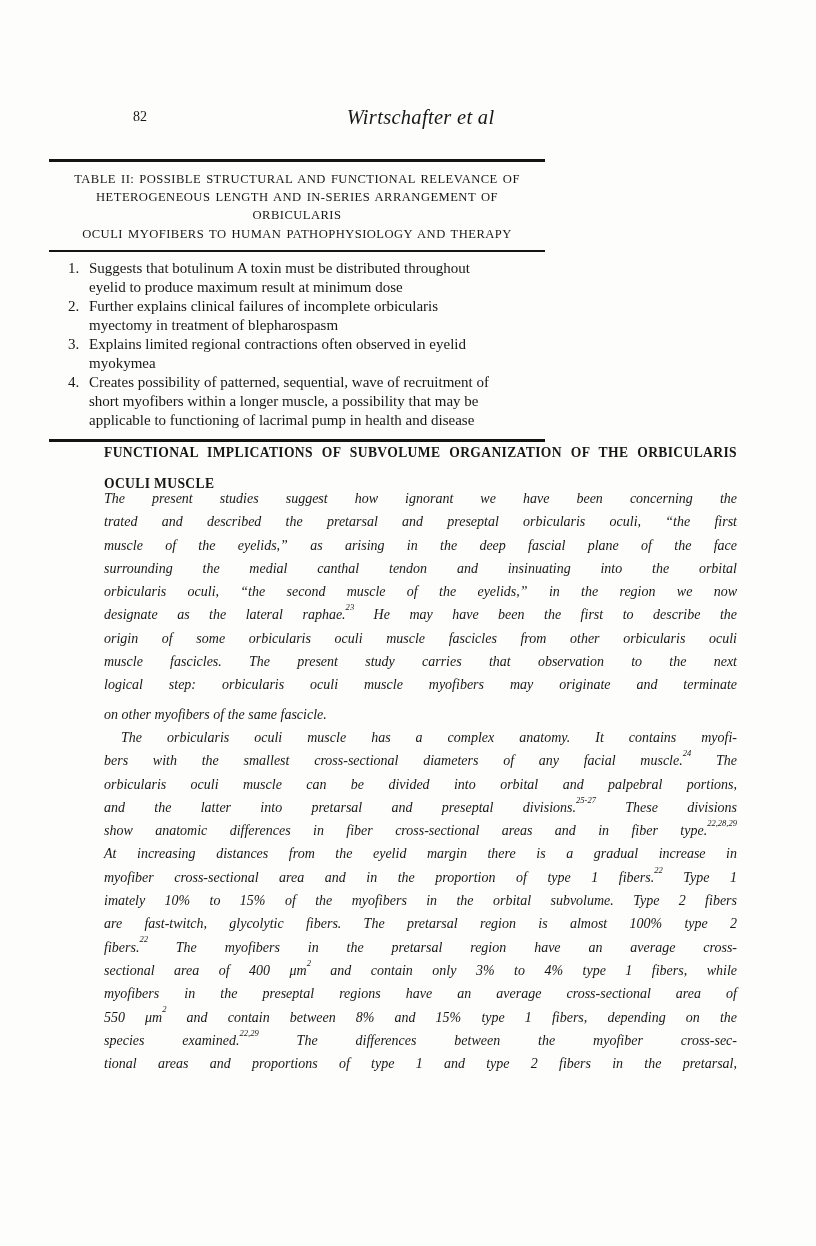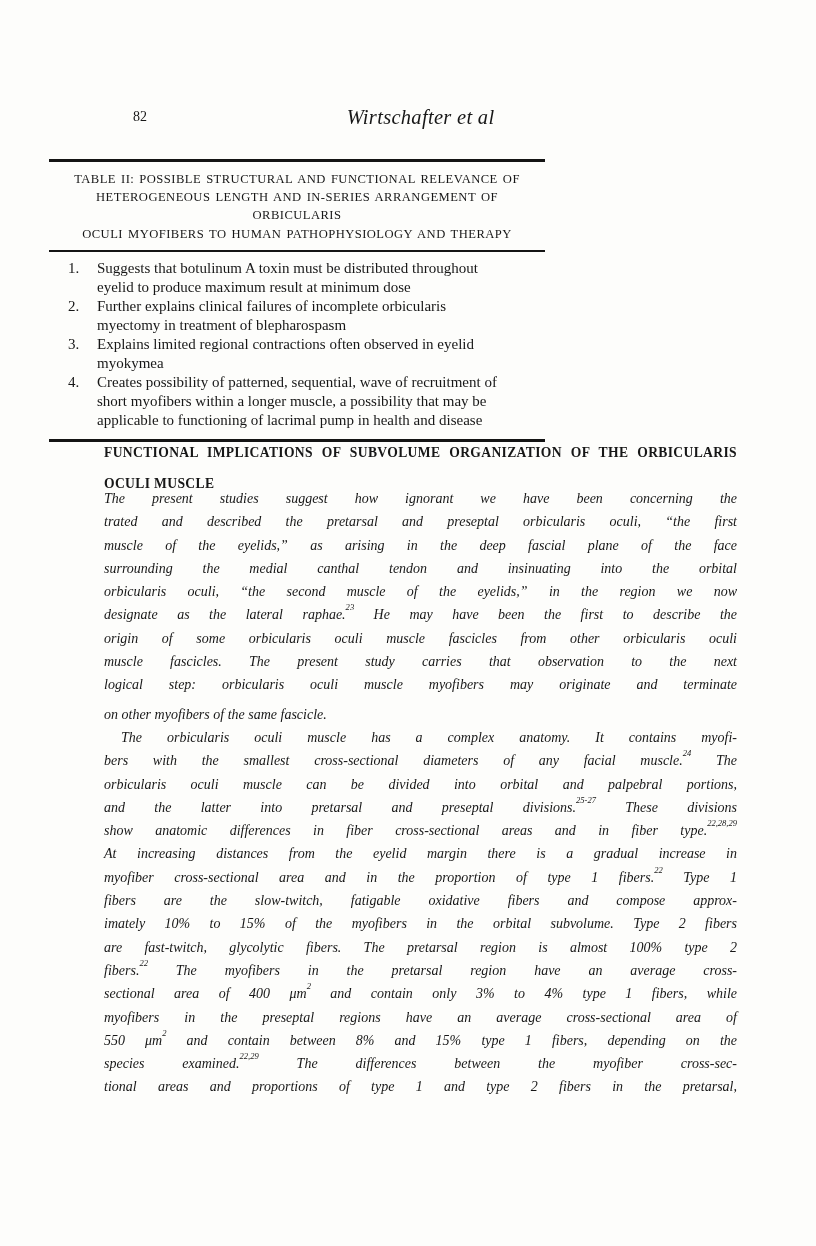--- a/index.html
+++ b/index.html
@@ -41,21 +41,21 @@
     font-size: 12.6px;
     line-height: 18.2px;
     letter-spacing: 0.45px;
     word-spacing: 1.5px;
   }
   .table-mid-rule { border-top: 2px solid #141414; margin: 3px 0 0; }
   .table-items { padding: 7px 4px 9px 19px; font-size: 15px; line-height: 19px; }
   .t-item { display: flex; }
   .t-num { flex: none; width: 21px; }
   .t-lines { flex: 1; }
-  .t-lines .line { text-align: left; margin-left: 8px; }
+  .t-lines .line { text-align: left; }
 
   
   .section-heading {
     top: 438px;
     font-weight: bold;
     font-size: 13.6px;
     line-height: 30.5px;
     letter-spacing: 0.35px;
   }
   .section-heading .line.justify { text-align: justify; text-align-last: justify; }
@@ -143,21 +143,20 @@
         <div class="line last"><span>on other myofibers of the same fascicle.</span></div>
       </div>
       <div class="paragraph">
         <div class="line indent"><span>The orbicularis oculi muscle has a complex anatomy. It contains myofi-</span></div>
         <div class="line"><span>bers with the smallest cross-sectional diameters of any facial muscle.</span><sup class="cite">24</sup><span> The</span></div>
         <div class="line"><span>orbicularis oculi muscle can be divided into orbital and palpebral portions,</span></div>
         <div class="line"><span>and the latter into pretarsal and preseptal divisions.</span><sup class="cite">25-27</sup><span> These divisions</span></div>
         <div class="line"><span>show anatomic differences in fiber cross-sectional areas and in fiber type.</span><sup class="cite">22,28,29</sup></div>
         <div class="line"><span>At increasing distances from the eyelid margin there is a gradual increase in</span></div>
         <div class="line"><span>myofiber cross-sectional area and in the proportion of type 1 fibers.</span><sup class="cite">22</sup><span> Type 1</span></div>
-        <div class="line"><span>fibers are the slow-twitch, fatigable oxidative fibers and compose approx-</span></div>
         <div class="line"><span>imately 10% to 15% of the myofibers in the orbital subvolume. Type 2 fibers</span></div>
         <div class="line"><span>are fast-twitch, glycolytic fibers. The pretarsal region is almost 100% type 2</span></div>
         <div class="line"><span>fibers.</span><sup class="cite">22</sup><span> The myofibers in the pretarsal region have an average cross-</span></div>
         <div class="line"><span>sectional area of 400 μm</span><sup class="cite">2</sup><span> and contain only 3% to 4% type 1 fibers, while</span></div>
         <div class="line"><span>myofibers in the preseptal regions have an average cross-sectional area of</span></div>
         <div class="line"><span>550 μm</span><sup class="cite">2</sup><span> and contain between 8% and 15% type 1 fibers, depending on the</span></div>
         <div class="line"><span>species examined.</span><sup class="cite">22,29</sup><span> The differences between the myofiber cross-sec-</span></div>
         <div class="line"><span>tional areas and proportions of type 1 and type 2 fibers in the pretarsal,</span></div>
       </div>
     </div>

